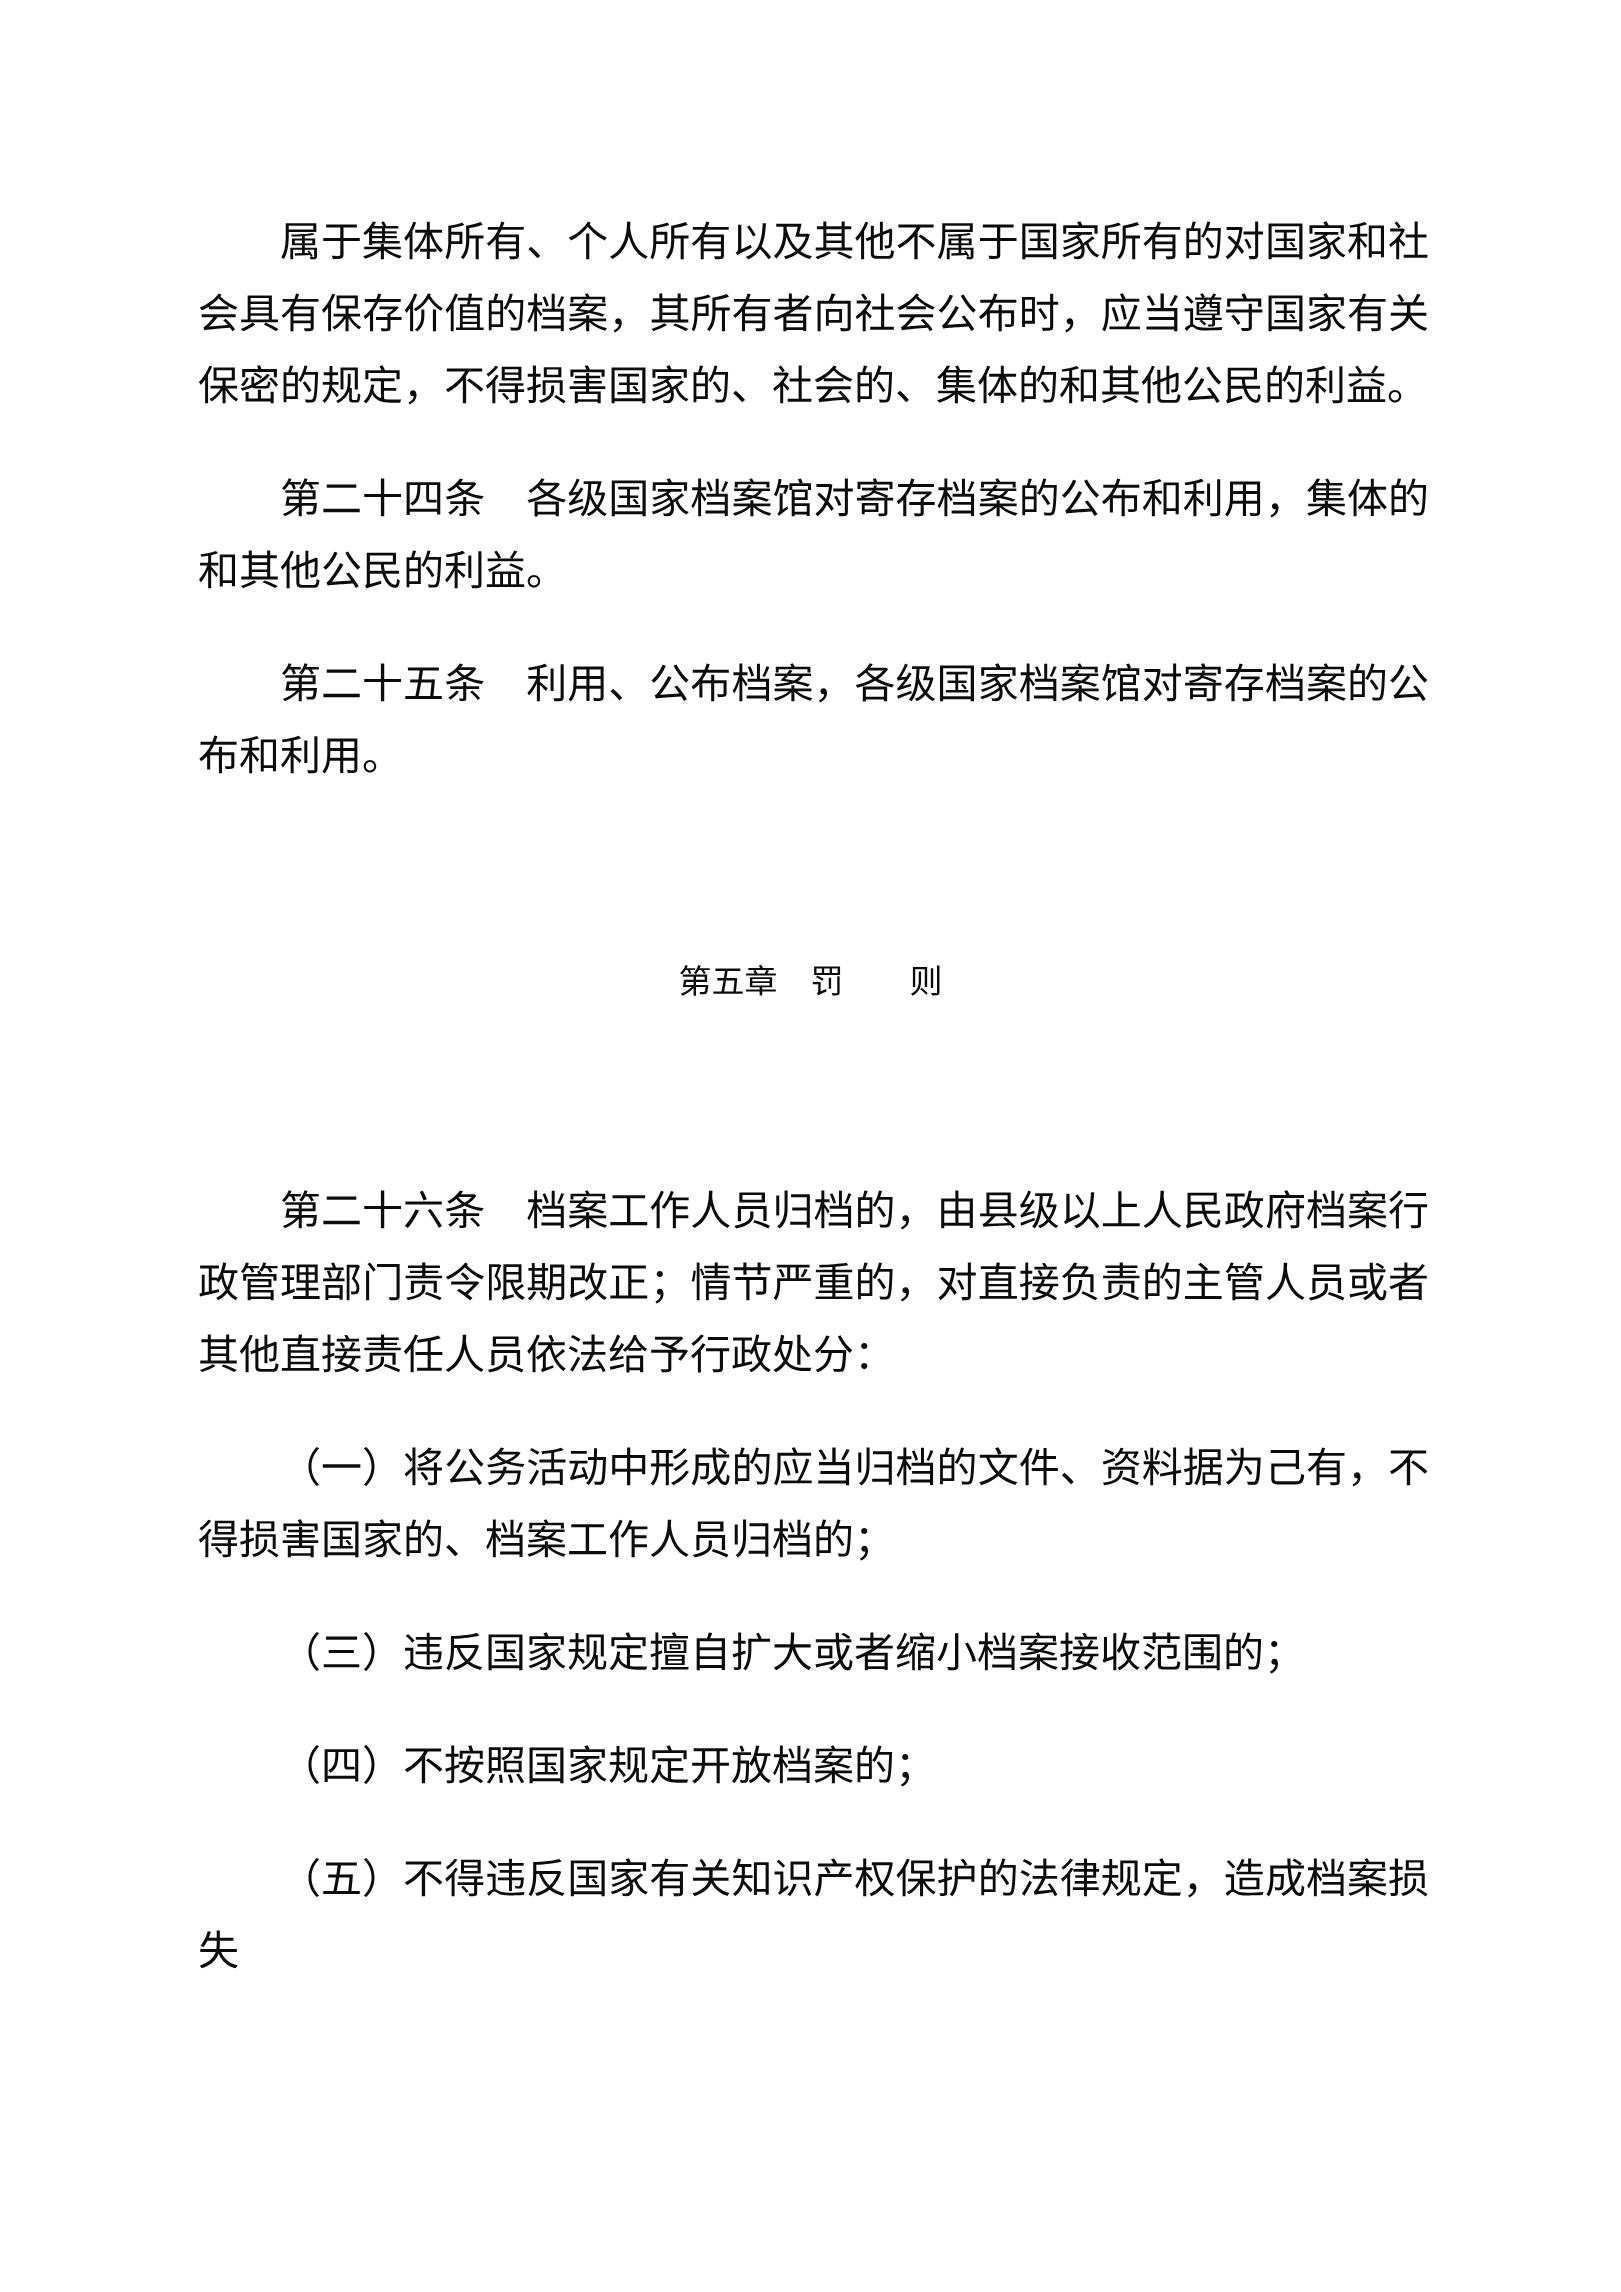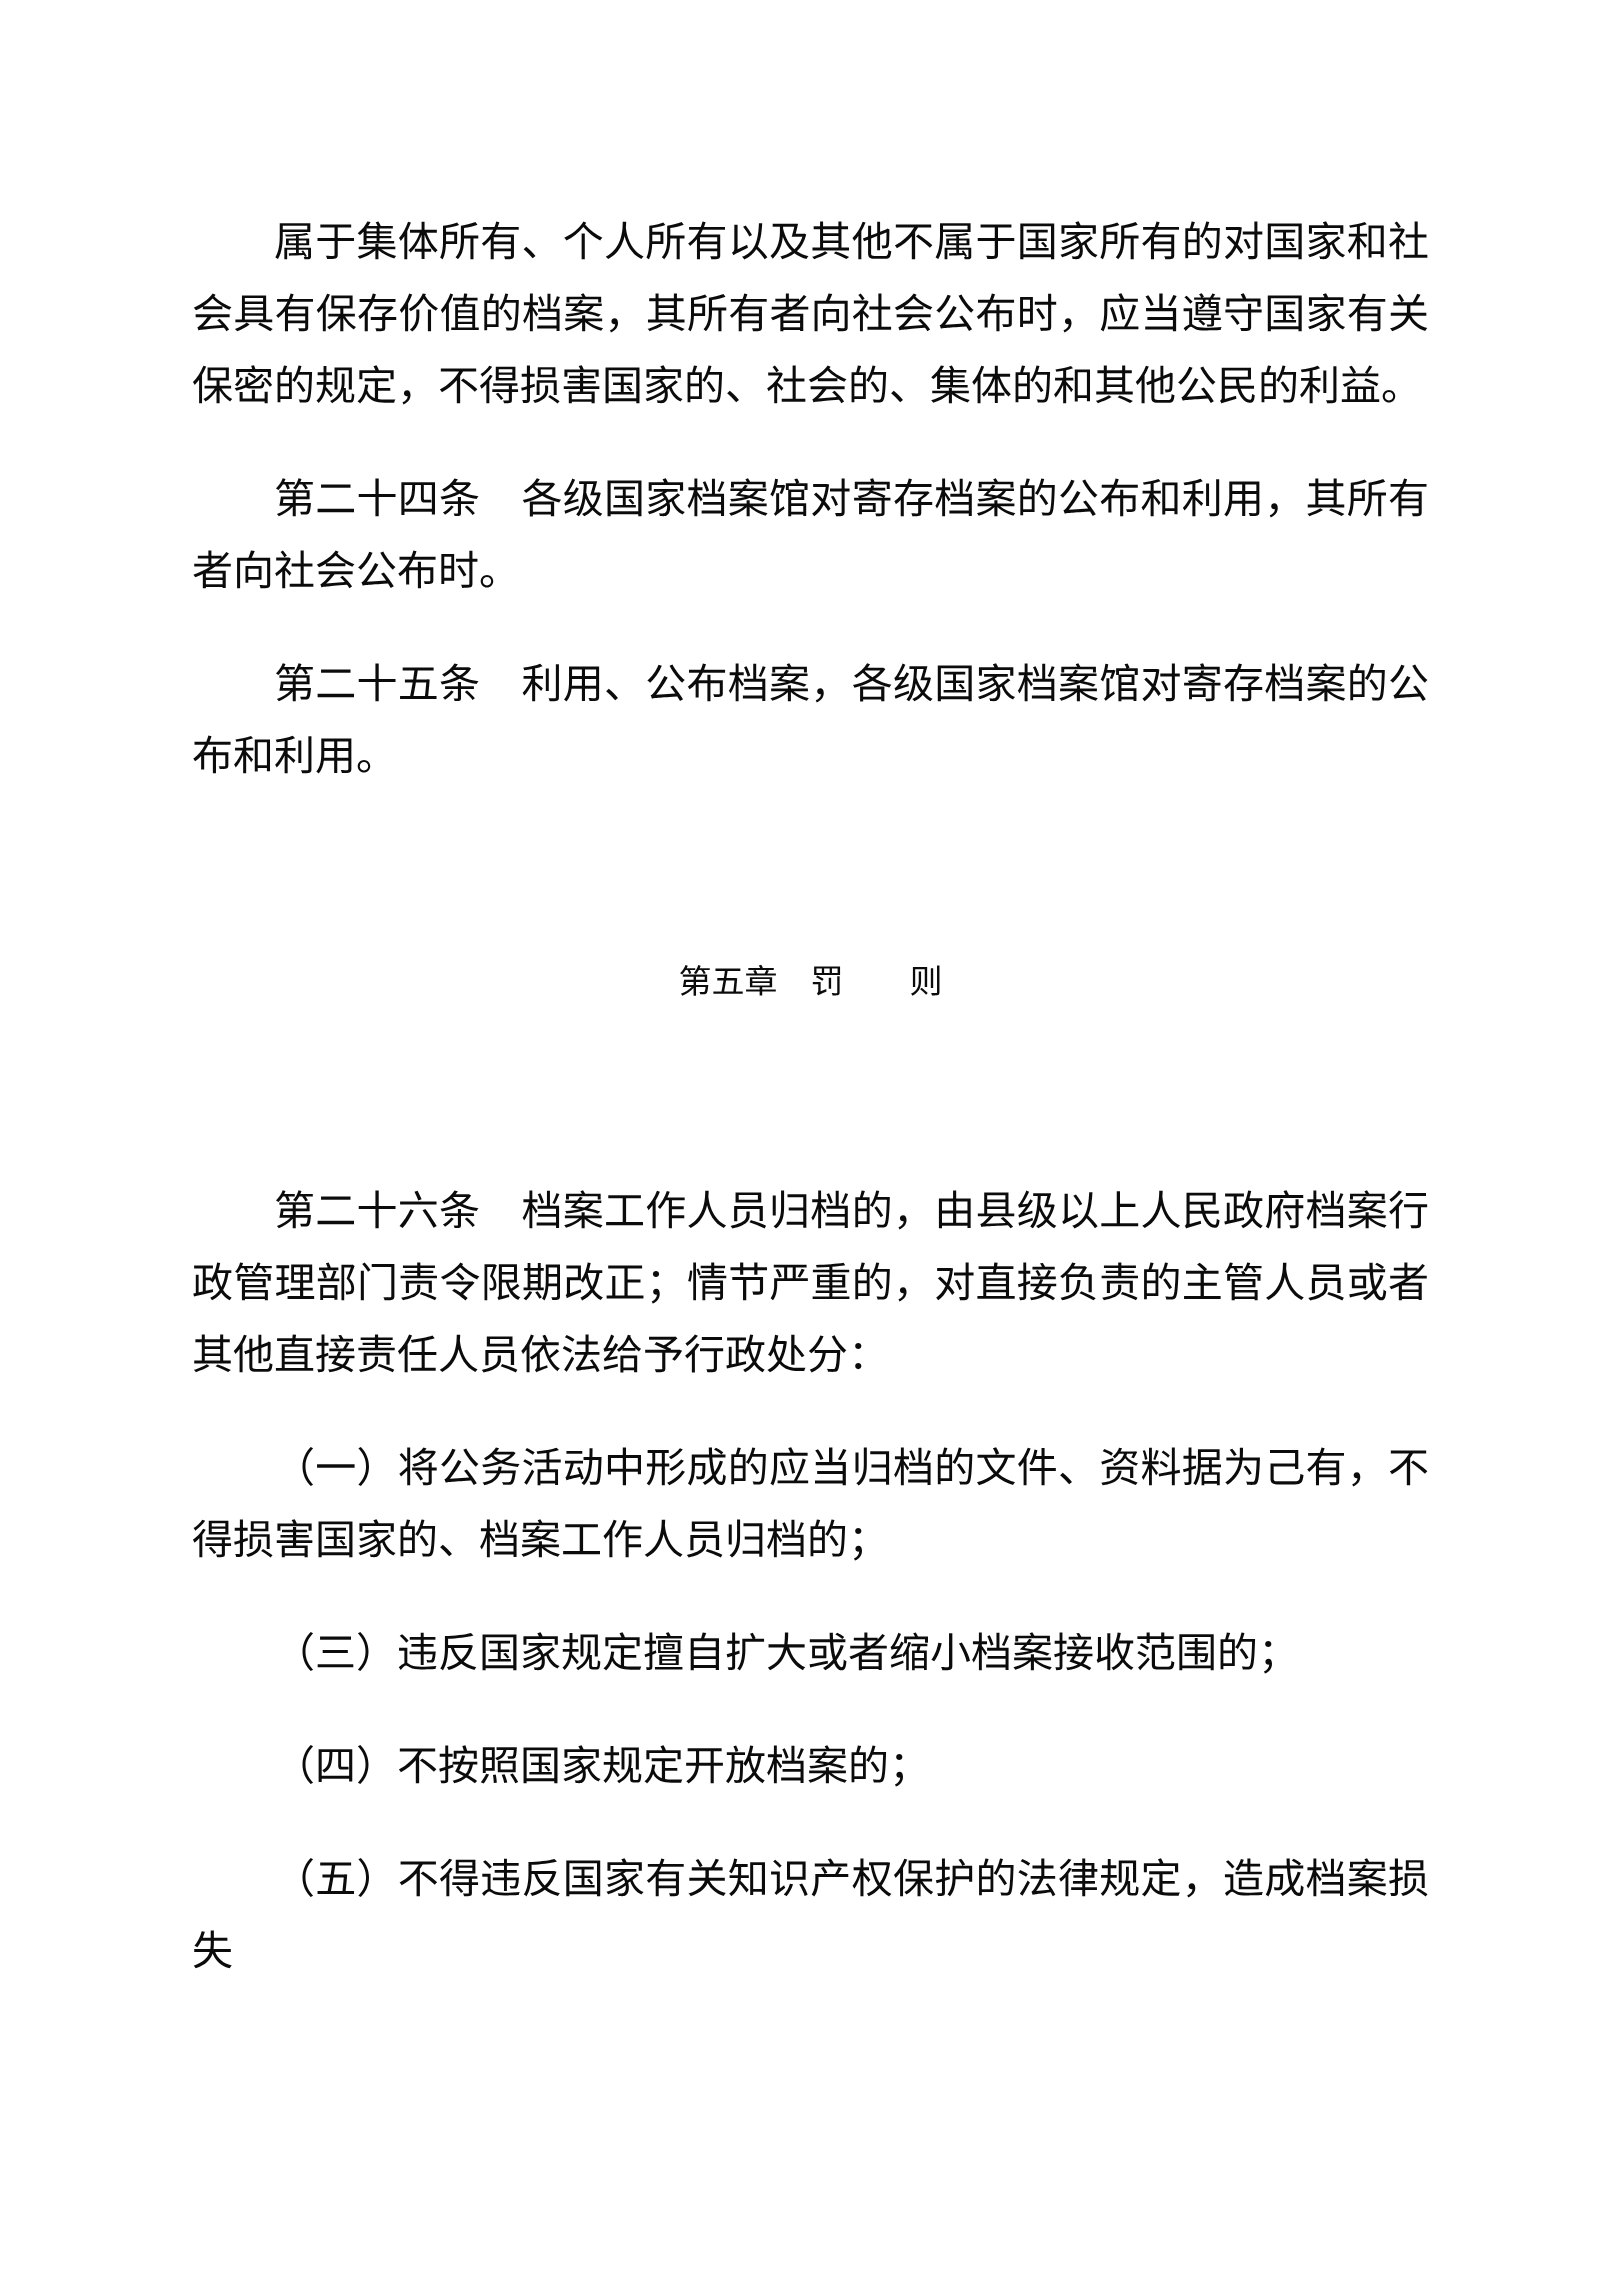--- a/index.html
+++ b/index.html
@@ -21,38 +21,38 @@
     top: 206px;
     width: 1237px;
     font-family: "Liberation Serif", "DejaVu Serif", serif;
     font-size: 41px;
     line-height: 72px;
     color: #0b0b0b;
     text-align: justify;
     text-justify: inter-ideograph;
   }
   .para {
-    margin: 0 0 41px 0;
+    margin: 0 0 41px 6px;
     text-indent: 2em;
   }
   .chapter {
     margin: 154px 0 157px 0;
     font-size: 33px;
     font-weight: normal;
     text-align: center;
     text-indent: 0;
   }
 </style>
 </head>
 <body>
 
 <div class="page">
   <div class="content">
     <p class="para">属于集体所有、个人所有以及其他不属于国家所有的对国家和社会具有保存价值的档案，其所有者向社会公布时，应当遵守国家有关保密的规定，不得损害国家的、社会的、集体的和其他公民的利益。</p>
-    <p class="para">第二十四条　各级国家档案馆对寄存档案的公布和利用，其所有者向社会公布时。</p>
+    <p class="para">第二十四条　各级国家档案馆对寄存档案的公布和利用，集体的和其他公民的利益。</p>
     <p class="para">第二十五条　利用、公布档案，各级国家档案馆对寄存档案的公布和利用。</p>
     <h2 class="chapter">第五章　罚　　则</h2>
     <p class="para">第二十六条　档案工作人员归档的，由县级以上人民政府档案行政管理部门责令限期改正；情节严重的，对直接负责的主管人员或者其他直接责任人员依法给予行政处分：</p>
     <p class="para">（一）将公务活动中形成的应当归档的文件、资料据为己有，不得损害国家的、档案工作人员归档的；</p>
     <p class="para">（三）违反国家规定擅自扩大或者缩小档案接收范围的；</p>
     <p class="para">（四）不按照国家规定开放档案的；</p>
     <p class="para">（五）不得违反国家有关知识产权保护的法律规定，造成档案损失</p>
   </div>
 </div>
 

